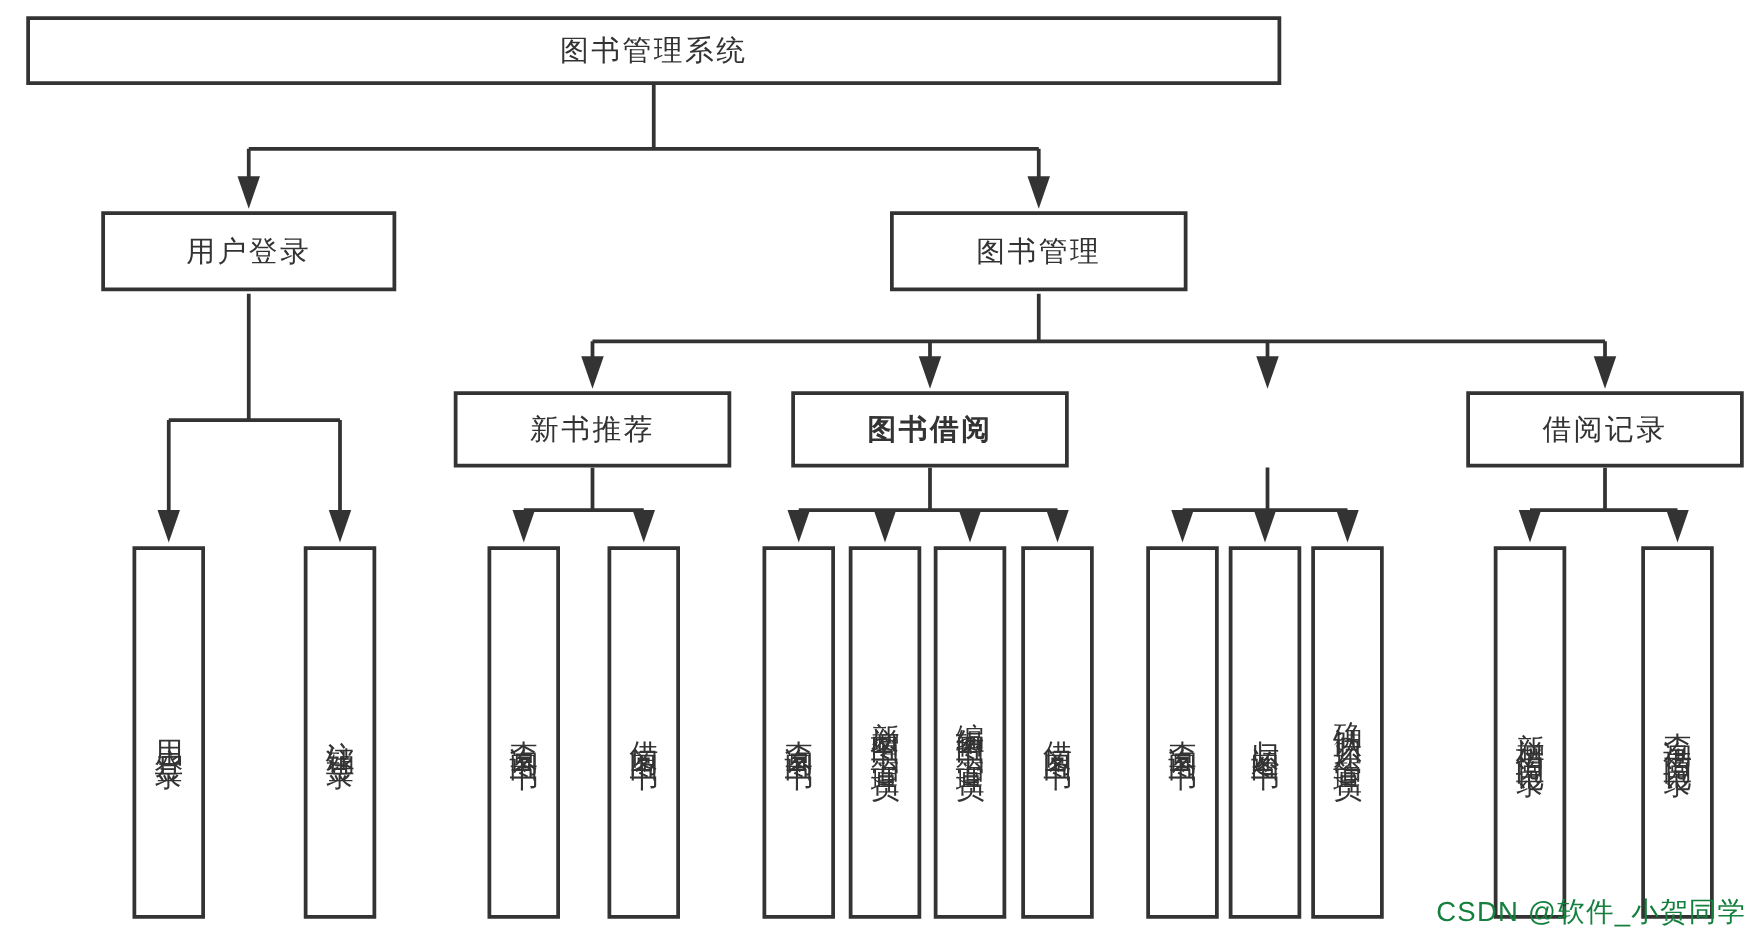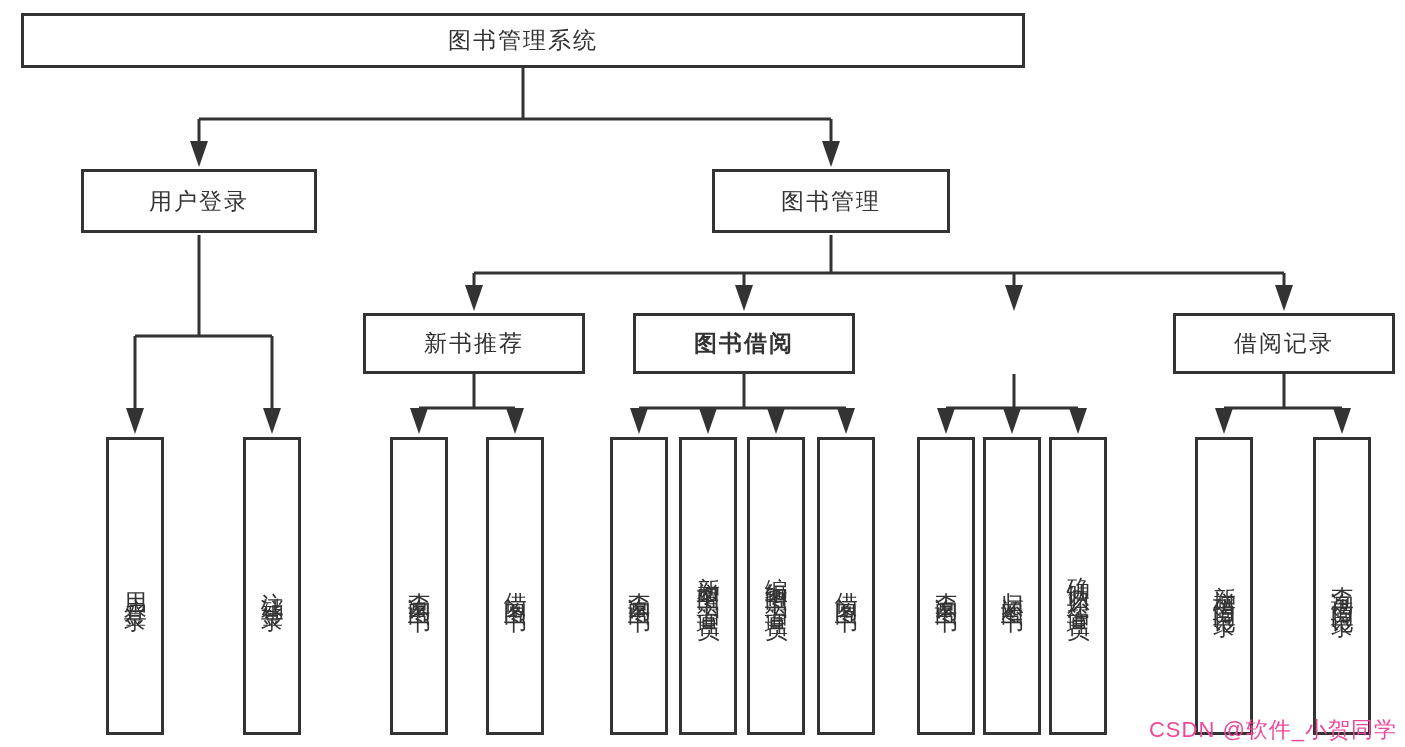--- a/index.html
+++ b/index.html
@@ -137,14 +137,14 @@
   <div class="leaf lf11">
     <span class="vtext">确认归还（管理员）</span>
   </div>
   <div class="leaf lf12">
     <span class="vtext">新增借阅记录</span>
   </div>
   <div class="leaf lf13">
     <span class="vtext">查询借阅记录</span>
   </div>
 
-  <div class="watermark" style="color: #ec4899;">CSDN @软件_小贺同学</div>
+  <div class="watermark" style="color: #15803d;">CSDN @软件_小贺同学</div>
 </div>
 
 </body></html>

